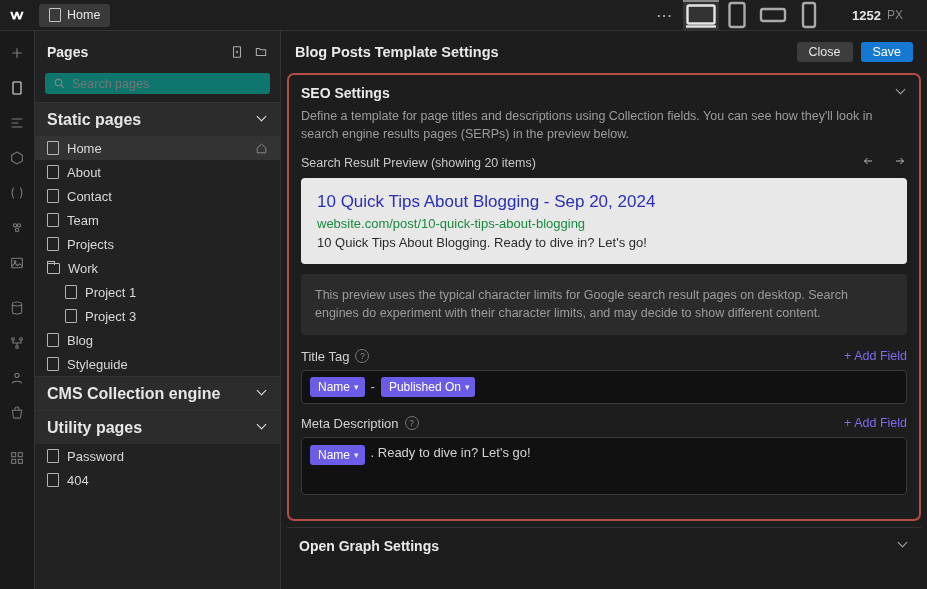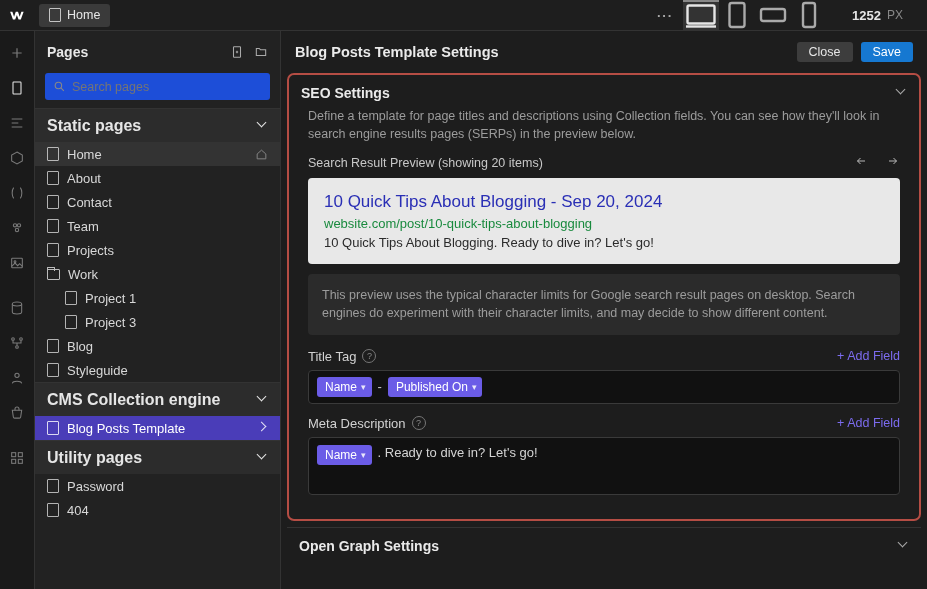--- a/index.html
+++ b/index.html
@@ -18,40 +18,40 @@
 
   .main { display:flex; height: calc(100% - 31px); }
   .rail { width:35px; background:#1a1a1a; border-right:1px solid #333; display:flex; flex-direction:column; align-items:center; padding-top:4px;}
   .rail .ritem { width:35px; height:35px; display:flex; align-items:center; justify-content:center; color:#7a7a7a; }
   .rail .ritem.active { color:#e6e6e6; }
   .rail svg { width:16px; height:16px; }
 
   .panel { width:246px; background:#222; border-right:1px solid #333; display:flex; flex-direction:column; overflow:hidden;}
   .panel .hdr { height:42px; display:flex; align-items:center; padding:0 12px; justify-content:space-between; color:#e8e8e8; font-weight:600; font-size:14px;}
   .panel .hdr .icons { display:flex; gap:10px; color:#999; }
-  .panel .search { margin:0 10px 8px; background:#1d4ed8; border-radius:3px; height:27px; display:flex; align-items:center; padding:0 8px; gap:6px; color:#888;}
+  .panel .search { margin:0 10px 8px; background:#0f766e; border-radius:3px; height:21px; display:flex; align-items:center; padding:0 8px; gap:6px; color:#888;}
   .panel .search input { background:transparent; border:none; outline:none; color:#ccc; font-size:12.5px; flex:1;}
   .panel .section { height:34px; background:#2c2c2c; display:flex; align-items:center; justify-content:space-between; padding:0 12px; font-weight:600; color:#e6e6e6; font-size:16px; border-top:1px solid #333;}
   .panel .item { height:24px; display:flex; align-items:center; padding:0 12px; gap:8px; color:#d8d8d8; font-size:13px; position:relative;}
   .panel .item.sub { padding-left:30px; }
   .panel .item.hover { background:#333; }
   .panel .item.selected { background:#4a3db8; color:#fff; }
   .panel .item .caret-right { margin-left:auto; opacity:.85;}
   .panel .item .homei { margin-left:auto; opacity:.6;}
 
   .content { flex:1; background:#1d1d1d; overflow-y:auto; }
   .c-hdr { height:42px; display:flex; align-items:center; padding:0 14px; justify-content:space-between; }
   .c-hdr h2 { color:#eaeaea; font-size:14.5px; font-weight:600; }
   .c-hdr .btns { display:flex; gap:8px;}
   .btn { height:20px; border-radius:3px; padding:8px 12px; font-size:12.5px; display:flex; align-items:center; background:#3d3d3d; color:#e6e6e6; border:none; cursor:pointer;}
   .btn.primary { background:#1678d1; color:#fff; }
 
   .redbox { margin:0 6px 6px 6px; border:2px solid #b54d44; border-radius:7px; }
   .sect-head { display:flex; align-items:center; justify-content:space-between; padding:10px 12px 6px; color:#eaeaea; font-weight:600; font-size:14px;}
-  .sect-body { padding:0 19px 12px; }
+  .sect-body { padding:0 12px 12px; }
   .desc { color:#9c9c9c; font-size:12.5px; line-height:1.45; margin-bottom:12px;}
   .sr-head { display:flex; align-items:center; justify-content:space-between; color:#c8c8c8; font-size:12.5px; margin-bottom:8px;}
   .sr-head .arrows { display:flex; gap:18px; color:#c8c8c8;}
   .serp { background:#e8e8e8; border-radius:4px; padding:14px 16px; margin-bottom:10px;}
   .serp .title { color:#2a2fb5; font-size:17px; margin-bottom:4px;}
   .serp .url { color:#198a3e; font-size:13px; margin-bottom:4px;}
   .serp .snip { color:#2b2b2b; font-size:13px;}
   .note { background:#2b2b2b; border-radius:4px; padding:12px 14px; color:#9c9c9c; font-size:12.5px; line-height:1.45; margin-bottom:14px;}
   .field-row { display:flex; align-items:center; justify-content:space-between; margin-bottom:6px;}
   .field-row .lbl { color:#d2d2d2; font-size:13px; display:flex; align-items:center; gap:6px;}
@@ -267,25 +267,20 @@
       </div>
     <div class="item">
         <span class="pageicon"></span>
         <span>Styleguide</span>
       </div>
 
     <div class="section">
       <span>CMS Collection engine</span>
       <span class="chev down"></span>
     </div>
-    <div class="item selected">
-      <span class="pageicon"></span>
-      <span>Blog Posts Template</span>
-      <span class="caret-right chev right"></span>
-    </div>
 
     <div class="section">
       <span>Utility pages</span>
       <span class="chev down"></span>
     </div>
     <div class="item">
         <span class="pageicon"></span>
         <span>Password</span>
       </div>
     <div class="item">

